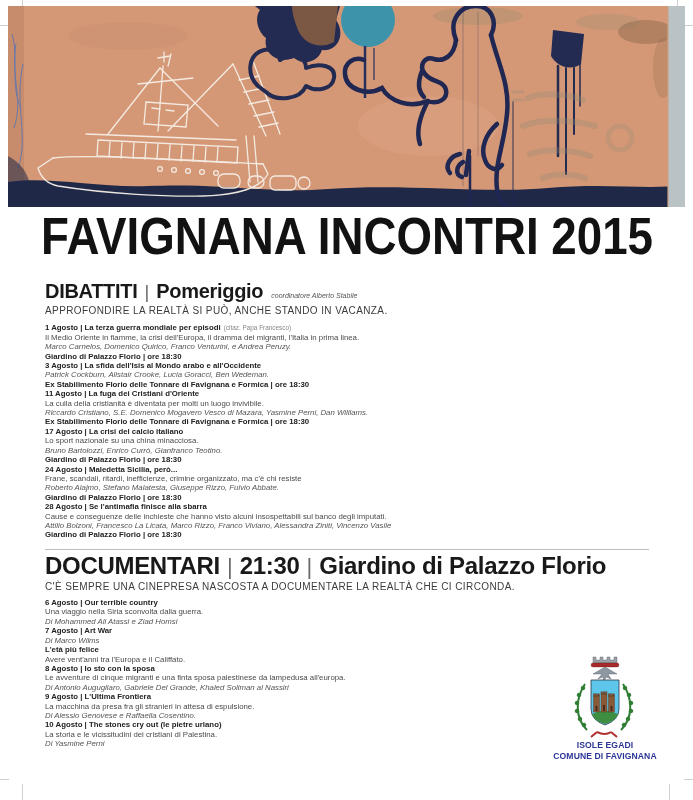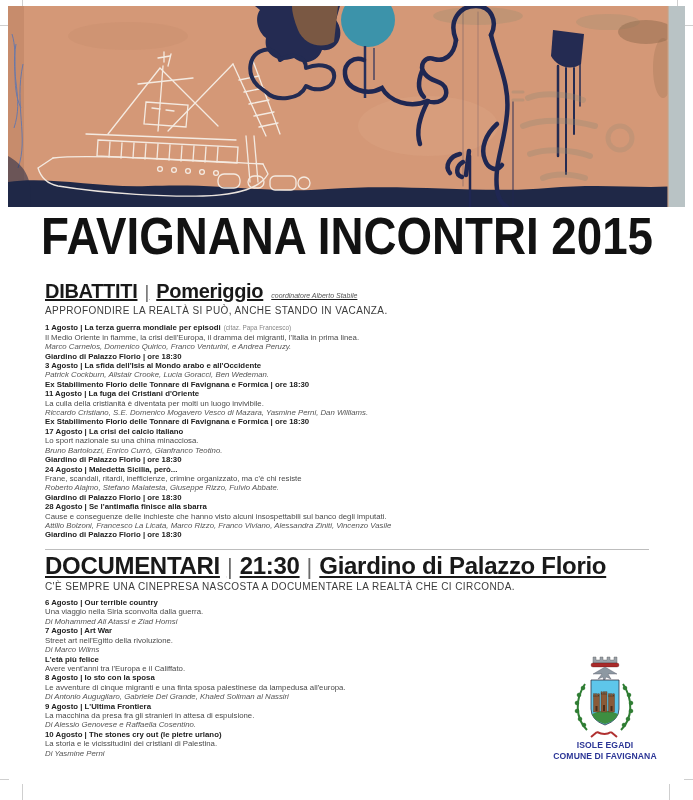--- a/index.html
+++ b/index.html
@@ -5,21 +5,21 @@
   html,body{margin:0;padding:0;background:#ffffff;}
   .page{position:relative;width:693px;height:800px;background:#ffffff;overflow:hidden;
         font-family:"Liberation Sans",sans-serif;color:#3a3a3a;padding-left:28px;}
   .mark{position:absolute;background:#cfcfcf;z-index:0;}
   #artwork{position:absolute;left:8px;top:6px;z-index:1;}
   #title-svg{position:absolute;left:0;top:206px;width:693px;height:58px;z-index:1;}
 
   .sec{position:absolute;width:608px;z-index:1;}
   #dibattiti{left:45px;top:281px;}
   #documentari{left:45px;top:554px;}
-  .sec-header{display:flex;align-items:baseline;color:#191919;line-height:1;text-decoration:underline;}
+  .sec-header{display:flex;align-items:baseline;color:#191919;line-height:1;}
   #dibattiti .sec-header{font-size:20px;}
   #documentari .sec-header{font-size:24px;}
   .sec-label{font-weight:bold;letter-spacing:-0.3px;}
   .pipe{font-weight:400;color:#6a6a6a;margin:0 7px;font-size:92%;}
   .sec-coord{font-size:7px;font-style:italic;color:#555;margin-left:8px;}
   .sec-tagline{margin-top:4px;font-size:10px;letter-spacing:0.4px;color:#3c3c3c;}
   #documentari .sec-tagline{margin-top:3px;}
   .events{margin-top:7px;font-size:7.8px;line-height:9.4px;color:#4a4a4a;}
   #documentari .events{margin-top:6px;}
   .ev-head{font-weight:bold;color:#222;}
@@ -208,21 +208,20 @@
     <div class="events">
 
       <div class="event">
         <div class="ev-head">6 Agosto | Our terrible country</div>
         <div class="ev-desc">Una viaggio nella Siria sconvolta dalla guerra.</div>
         <div class="ev-speakers">Di Mohammed Ali Atassi e Ziad Homsi</div>
       </div>
 
       <div class="event">
         <div class="ev-head">7 Agosto | Art War</div>
-        <div class="ev-desc">Street art nell'Egitto della rivoluzione.</div>
         <div class="ev-speakers">Di Marco Wilms</div>
       </div>
 
       <div class="event">
         <div class="ev-head">L'età più felice</div>
         <div class="ev-desc">Avere vent'anni tra l'Europa e il Califfato.</div>
       </div>
 
       <div class="event">
         <div class="ev-head">8 Agosto | Io sto con la sposa</div>

